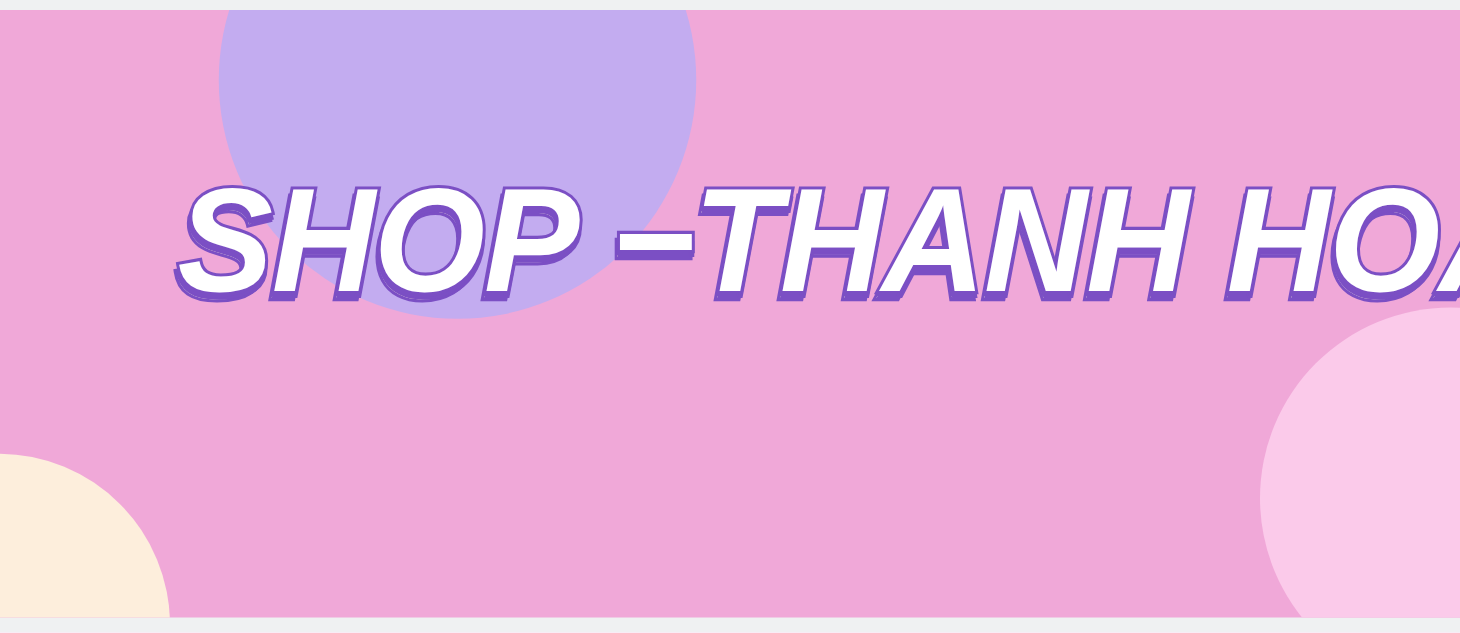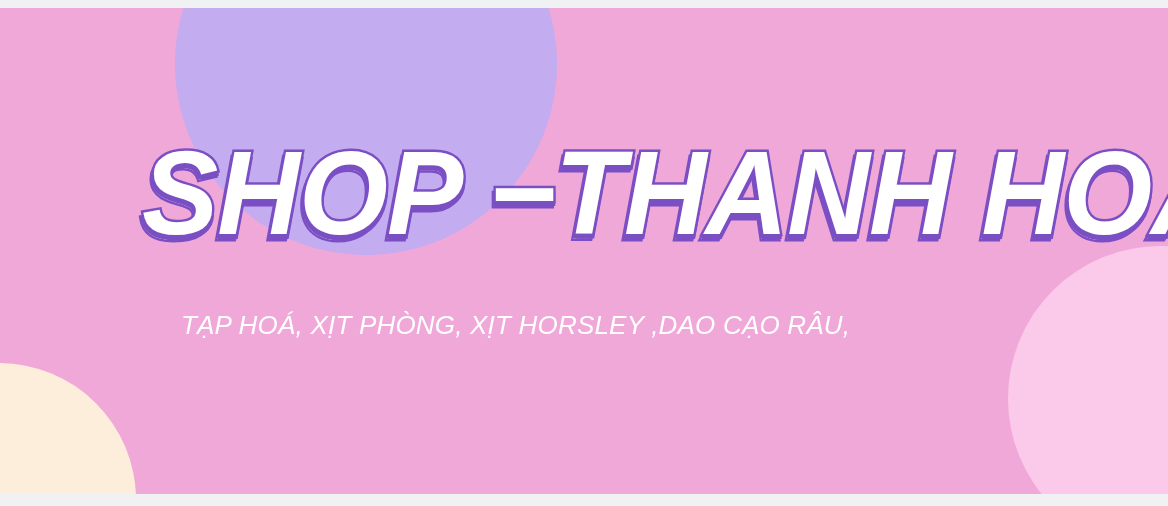--- a/index.html
+++ b/index.html
@@ -138,18 +138,17 @@
 
     <div class="deco-circle circle-pink-bottomright"></div>
 
     <div class="banner-content">
 
       <div class="shop-title-under">SHOP −THANH HOA</div>
 
       <h1 class="shop-title">SHOP −THANH HOA</h1>
 
       <p class="shop-subtitle">
-        <span class="subtitle-line">TẠP HOÁ, XỊT PHÒNG, XỊT HORSLEY ,DAO CẠO RÂU,</span>
       </p>
 
     </div>
   </div>
 </div>
 
 </body></html>

